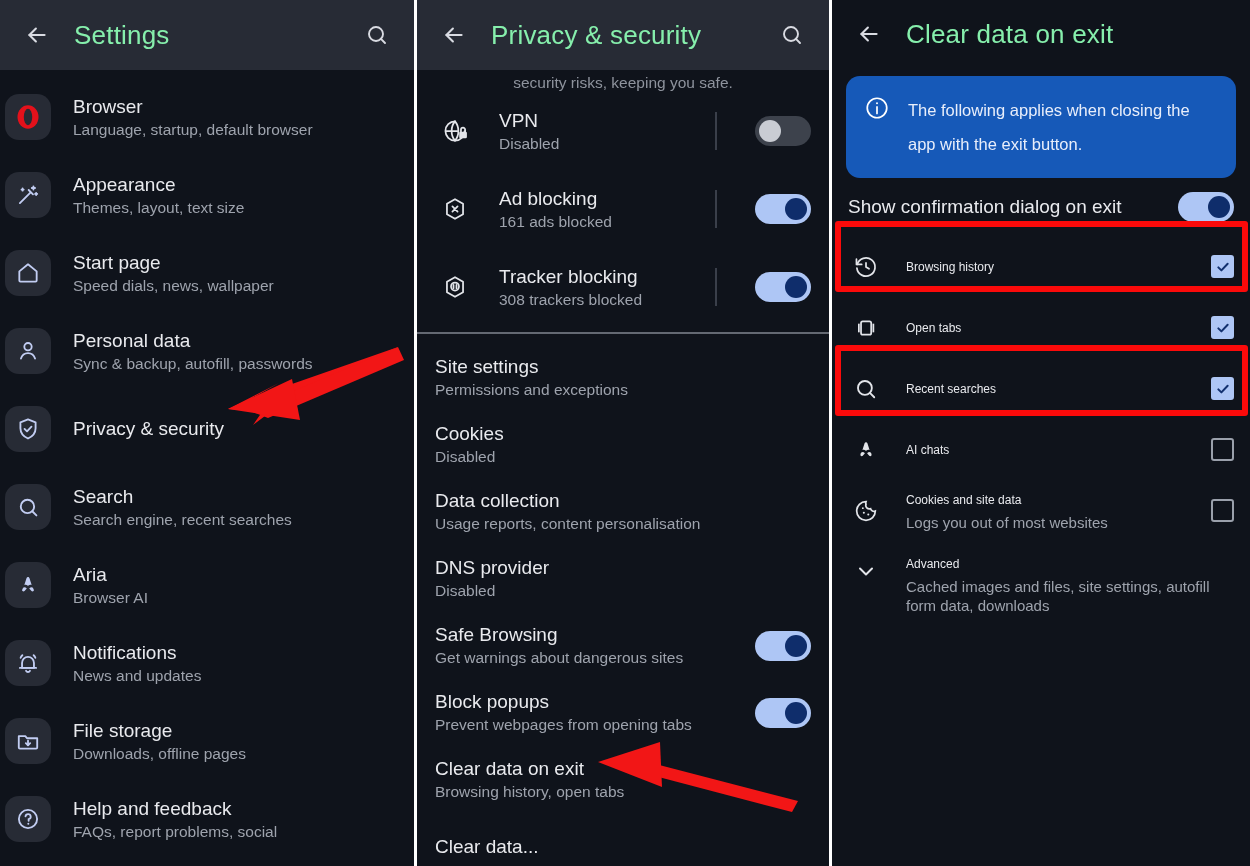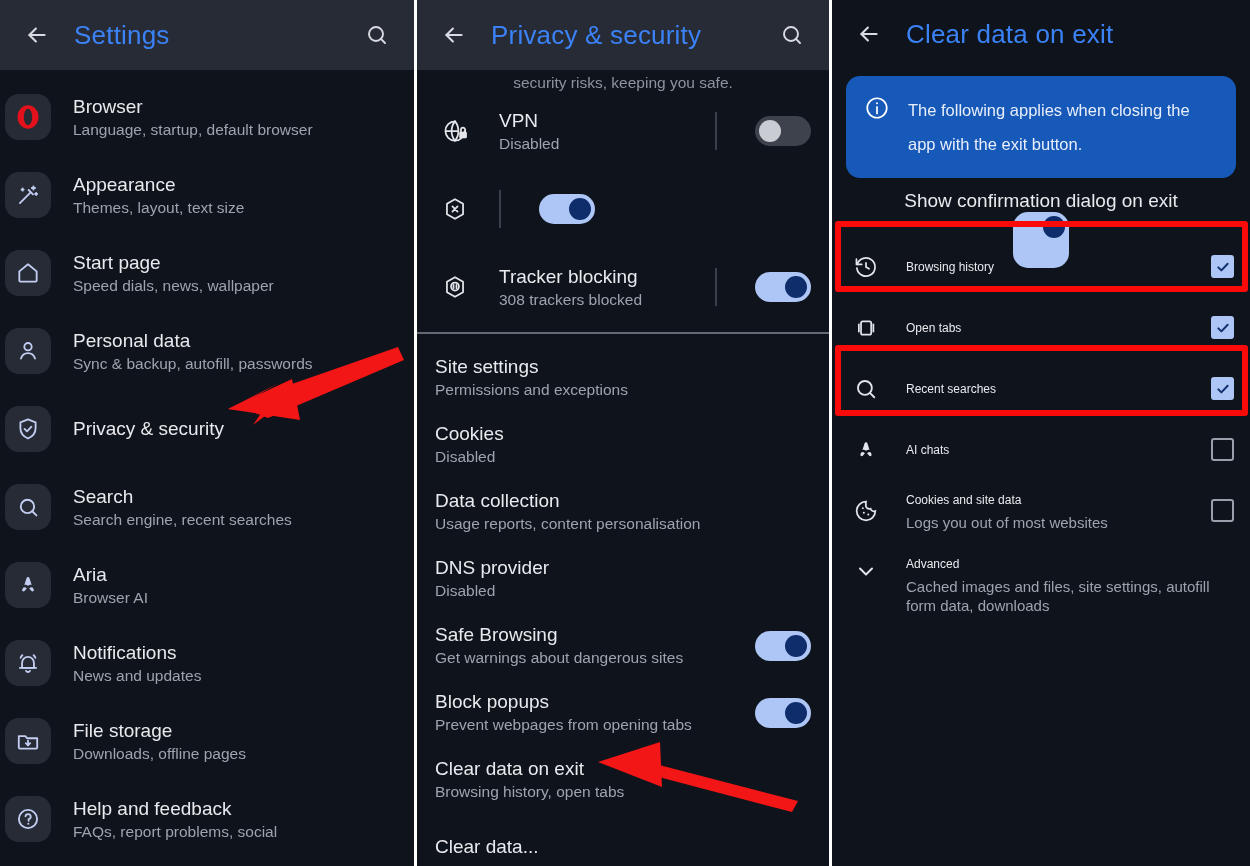--- a/index.html
+++ b/index.html
@@ -30,21 +30,21 @@
   
   .appbar{
     height:70px;
     background:#272b35;
     display:flex; align-items:center;
     padding:0 18px;
     gap:18px;
   }
   .appbar.plain{ background:#0f131b; height:68px; }
   .appbar .title{
-    color:#3b82f6; font-size:26px; font-weight:400; letter-spacing:.2px;
+    color:#86efac; font-size:26px; font-weight:400; letter-spacing:.2px;
     flex:1;
   }
   .ico-btn{
     width:38px; height:38px;
     display:flex; align-items:center; justify-content:center;
     color:#d9dbe2; flex:0 0 38px;
   }
   .ico-btn svg{ display:block; }
 
   
@@ -116,21 +116,21 @@
     display:flex;align-items:center;
     padding:10px 16px; gap:22px;
     height:61px;
   }
   .row3 .gico{ flex:0 0 36px; width:36px; color:#e3e5ea;}
   .row3 .r-texts{ flex:1; }
   .row3 .r-title{ font-size:12px; }
   .row3 .r-sub{ font-size:15px; }
   .confirm-row{
     display:flex;align-items:center;
-    padding:12px 16px; height:58px;flex-direction:column;
+    padding:12px 16px; height:58px;
   }
   .confirm-row .lbl{ flex:1; color:#e9eaee; font-size:19px;}
   .cbox{
     width:23px;height:23px;border-radius:3px;
     border:2px solid #9aa0ab; flex:0 0 23px;
     display:flex;align-items:center;justify-content:center;
   }
   .cbox.on{ background:#aec6f5; border-color:#aec6f5;}
   .cbox.on svg{ display:block; }
   .cbox svg{ display:none; }
@@ -350,20 +350,24 @@
           </div>
       </div>
 
       <div class="row2">
         <div class="gico">
           <svg width="28" height="28" viewBox="0 0 24 24" fill="none" stroke="currentColor" stroke-width="1.5" stroke-linejoin="round" stroke-linecap="round">
               <path d="M12 3.6l6.9 4v8.8l-6.9 4-6.9-4V7.6z"></path>
               <path d="M9.8 9.8l4.4 4.4M14.2 9.8l-4.4 4.4"></path>
             </svg>
         </div>
+        <div class="r-texts">
+          <div class="r-title">Ad blocking</div>
+          <div class="r-sub">161 ads blocked</div>
+        </div>
         <div class="vdiv"></div>
         <div class="toggle">
             <div class="knob"></div>
           </div>
       </div>
 
       <div class="row2">
         <div class="gico">
           <svg width="28" height="28" viewBox="0 0 24 24" fill="none" stroke="currentColor" stroke-width="1.5" stroke-linejoin="round" stroke-linecap="round">
               <path d="M12 3.6l6.9 4v8.8l-6.9 4-6.9-4V7.6z"></path>

